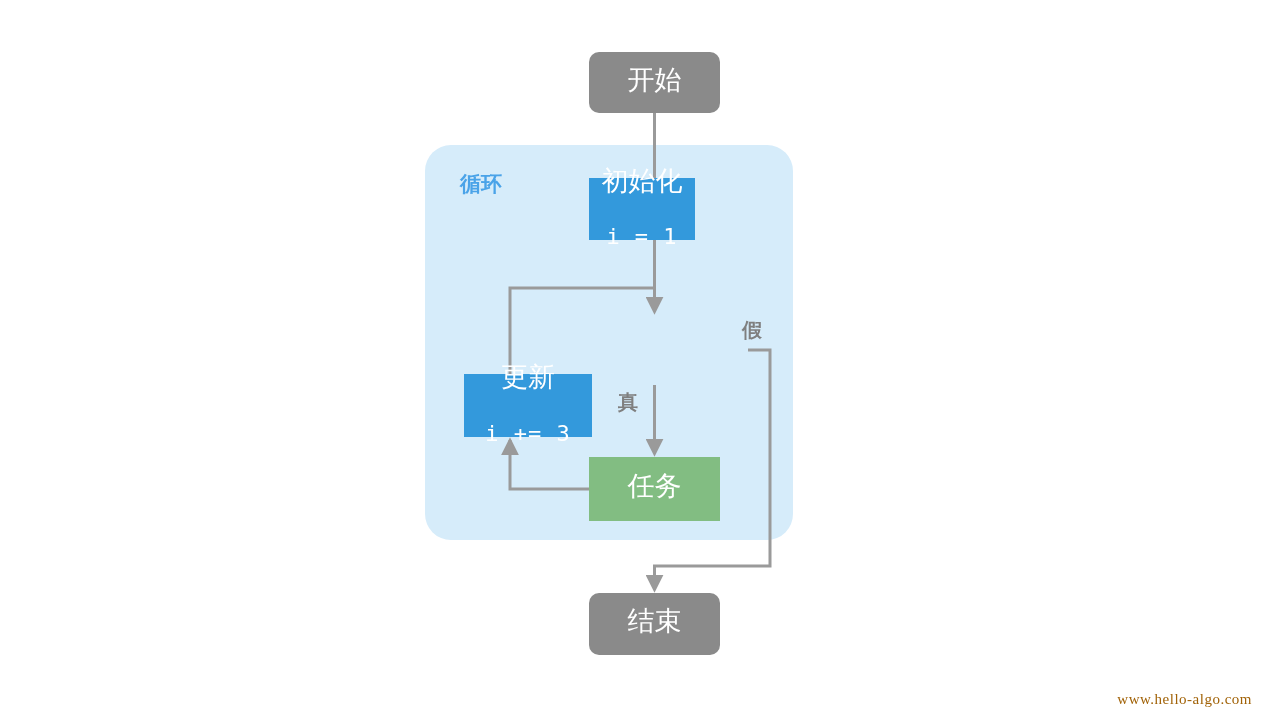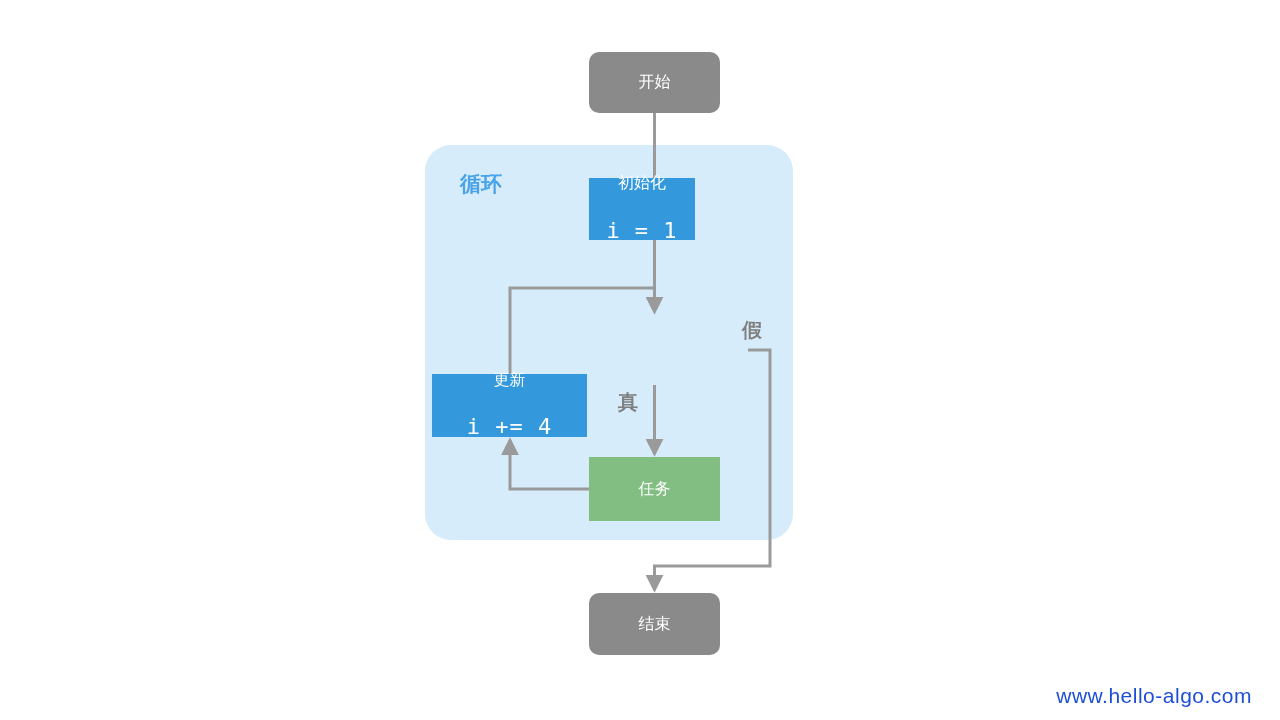--- a/index.html
+++ b/index.html
@@ -45,22 +45,22 @@
     background: #82bd82;
     font-size: 23px;
   }
   .mono-line {
     font-family: "DejaVu Sans Mono", "Liberation Mono", monospace;
     font-size: 22px;
     letter-spacing: 1px;
     margin-top: 25px;
   }
   .cjk-line {
-    font-family: Liberation Sans, sans-serif;
-    font-size: 16px;
+    font-family: Liberation Mono, monospace;
+    font-size: 27px;
   }
   .loop-container {
     position: absolute;
     background: #d6ecfa;
     border-radius: 26px;
   }
   .loop-label {
     position: absolute;
     color: #4aa3e8;
     font-size: 21px;
@@ -86,23 +86,23 @@
     justify-content: center;
     color: #ffffff;
     font-family: "DejaVu Sans Mono", "Liberation Mono", monospace;
     font-size: 23px;
     letter-spacing: 2px;
   }
   .watermark {
     position: absolute;
     right: 28px;
     bottom: 12px;
-    color: #1d4ed8;
-    font-family: Liberation Sans, sans-serif;
-    font-size: 21px;
+    color: #a16207;
+    font-family: Liberation Serif, serif;
+    font-size: 15px;
     letter-spacing: 0.5px;
   }
 </style>
 </head>
 <body>
 
 <div id="canvas">
 
   <div class="loop-container" style="left:425px; top:145px; width:368px; height:395px;"></div>
 
@@ -133,23 +133,23 @@
   <div class="node node-terminal" style="left:589px; top:52px; width:131px; height:61px;">
     <span class="cjk-line">开始</span>
   </div>
 
   <div class="node node-process" style="left:589px; top:178px; width:106px; height:62px;">
     <span class="cjk-line">初始化</span>
     <span class="mono-line">i = 1</span>
   </div>
 
 
-  <div class="node node-process" style="left:432px; top:374px; width:155px; height:63px;align-items:center;">
+  <div class="node node-process" style="left:464px; top:374px; width:128px; height:63px;align-items:center;">
     <span class="cjk-line">更新</span>
-    <span class="mono-line">i += 4</span>
+    <span class="mono-line">i += 3</span>
   </div>
 
   <div class="node node-terminal" style="left:589px; top:593px; width:131px; height:62px;">
     <span class="cjk-line">结束</span>
   </div>
 
   <div class="node node-task" style="left:589px; top:457px; width:131px; height:64px;">
     <span class="cjk-line">任务</span>
   </div>
 

